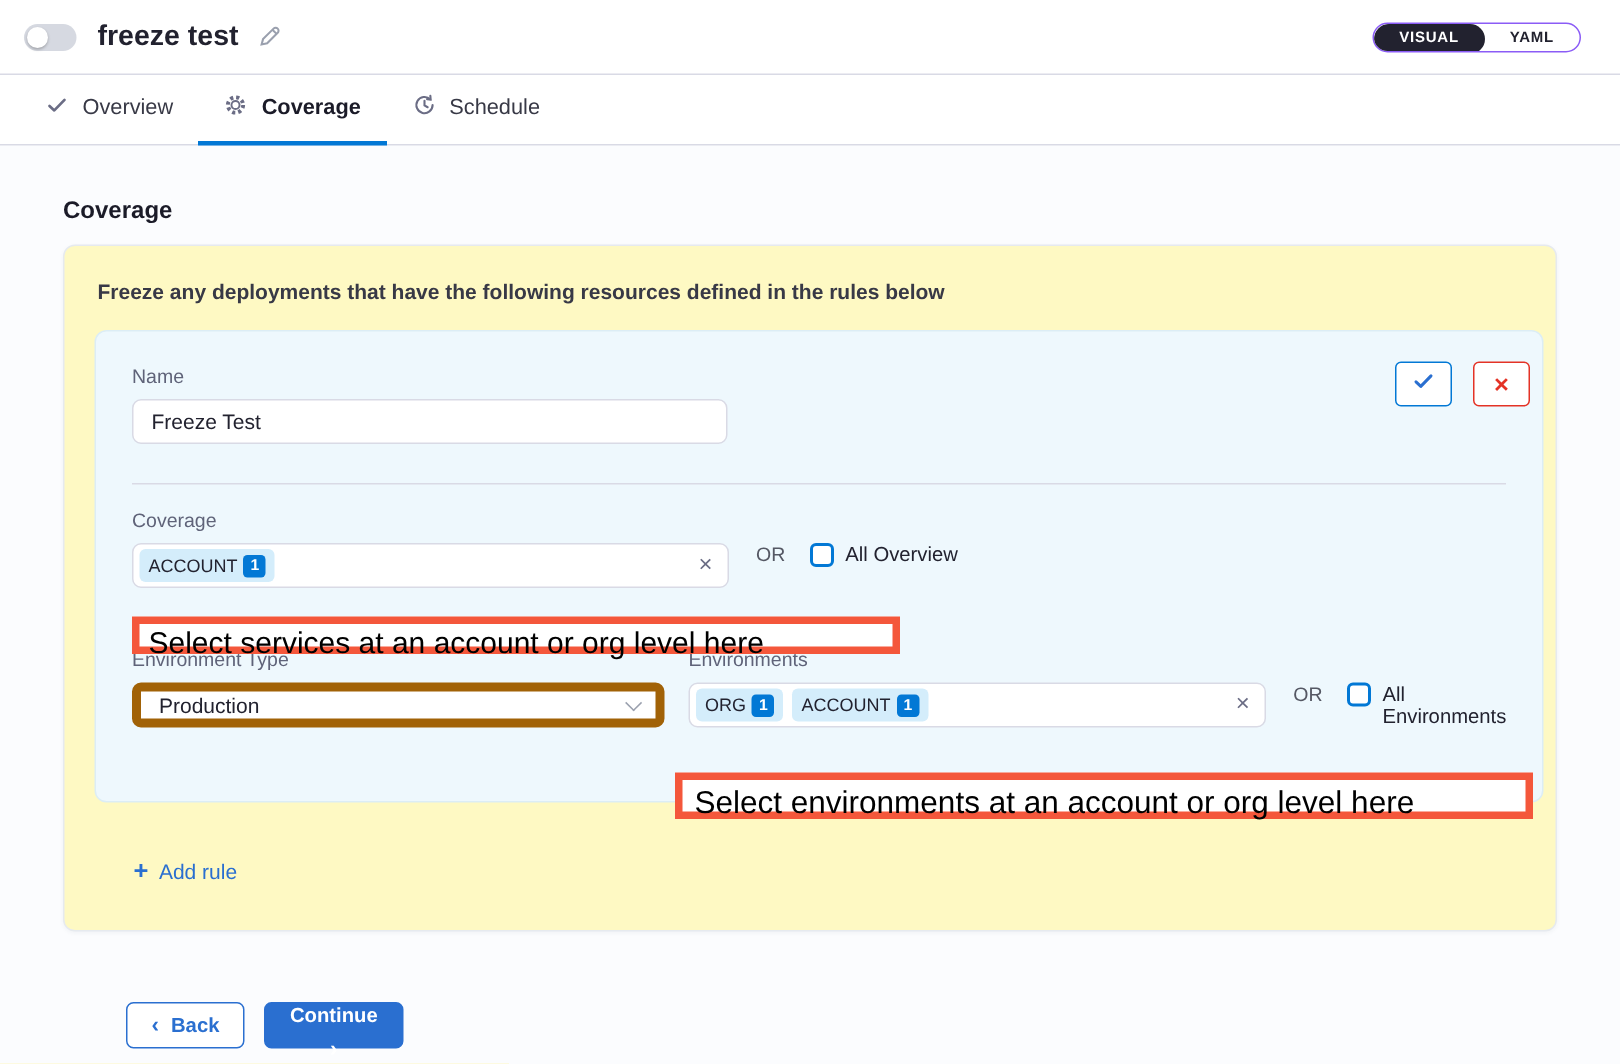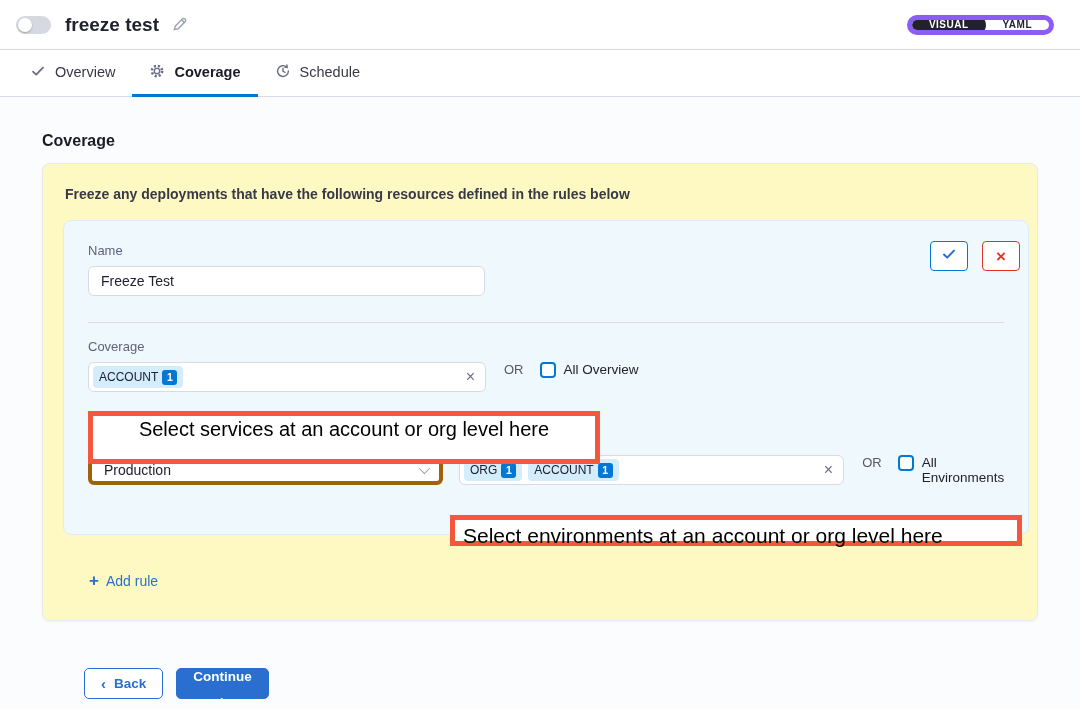--- a/index.html
+++ b/index.html
@@ -20,22 +20,22 @@
     width: 35px; height: 18px; border-radius: 9px; background: #d6d9e1;
     position: relative; cursor: pointer; flex: none;
   }
   .toggle .knob {
     position: absolute; left: 2px; top: 2px; width: 14px; height: 14px;
     border-radius: 50%; background: #fff; box-shadow: 0 1px 2px rgba(0,0,0,.25);
   }
   .freeze-title { margin-left: 14px; font-size: 19px; font-weight: 700; color: #22222f; }
   .pencil { margin-left: 12px; display: flex; align-items: center; cursor: pointer; }
   .segmented {
-    margin-left: auto; display: flex; align-items: center; height: 20px;
-    border: 5px solid #8b5cf6; border-radius: 11px; background: #fff; overflow: hidden;
+    margin-left: auto; display: flex; align-items: flex-start; height: 20px;
+    border: 1px solid #8b5cf6; border-radius: 11px; background: #fff; overflow: hidden;
   }
   .seg {
     height: 20px; line-height: 19px; padding: 0 17px; font-size: 10px;
     font-weight: 700; letter-spacing: .5px; cursor: pointer; color: #22222f;
   }
   .seg.active { background: #22222f; color: #fff; border-radius: 11px; }
 
   
   .tabbar {
     height: 47px; background: #fff; border-bottom: 1px solid #d9dae5;
@@ -104,35 +104,35 @@
   .checkbox {
     width: 16px; height: 16px; border: 2px solid #0278d5; border-radius: 4px;
     background: #fff; margin-right: 8px; cursor: pointer; flex: none;
   }
   .check-label { font-size: 13.5px; color: #22222f; cursor: pointer; }
 
   .spacer-services { height: 40px; }
 
   .env-row { display: flex; gap: 16px; }
   .select {
-    width: 355px; height: 30px; background: #fff; border: 4px solid #a16207;
+    width: 355px; height: 30px; background: #fff; border: 6px solid #a16207;
     border-radius: 6px; padding: 0 12px; display: flex; align-items: center;
     justify-content: space-between; font-size: 14px; color: #22222f; cursor: pointer;
   }
   .chevron-down {
     width: 8px; height: 8px; border-right: 1.6px solid #9aa0ae;
     border-bottom: 1.6px solid #9aa0ae; transform: rotate(45deg) translateY(-2px);
   }
 
   .annotation {
     position: absolute; background: #fff; border: 5px solid #f4573b;
     color: #000; white-space: nowrap; z-index: 5;
     font-family: "Liberation Sans", sans-serif;
   }
-  .note-services { left: 45px; top: 247px; width: 512px; height: 53px; font-size: 20px; padding: 2px 6px; text-align: center; }
+  .note-services { left: 45px; top: 247px; width: 512px; height: 25px; font-size: 20px; padding: 2px 6px; }
   .note-envs     { left: 407px; top: 351px; width: 572px; height: 31px; font-size: 21px; padding: 4px 8px; }
 
   .add-rule {
     position: absolute; left: 46px; top: 408px; display: inline-flex; align-items: center;
     gap: 7px; color: #2a6fd0; font-size: 14px; font-weight: 500; cursor: pointer;
   }
   .add-rule .plus { font-size: 17px; font-weight: 700; line-height: 1; }
 
   .footer { margin: 47px 0 0 42px; display: flex; align-items: center; gap: 13px; }
   .btn {

